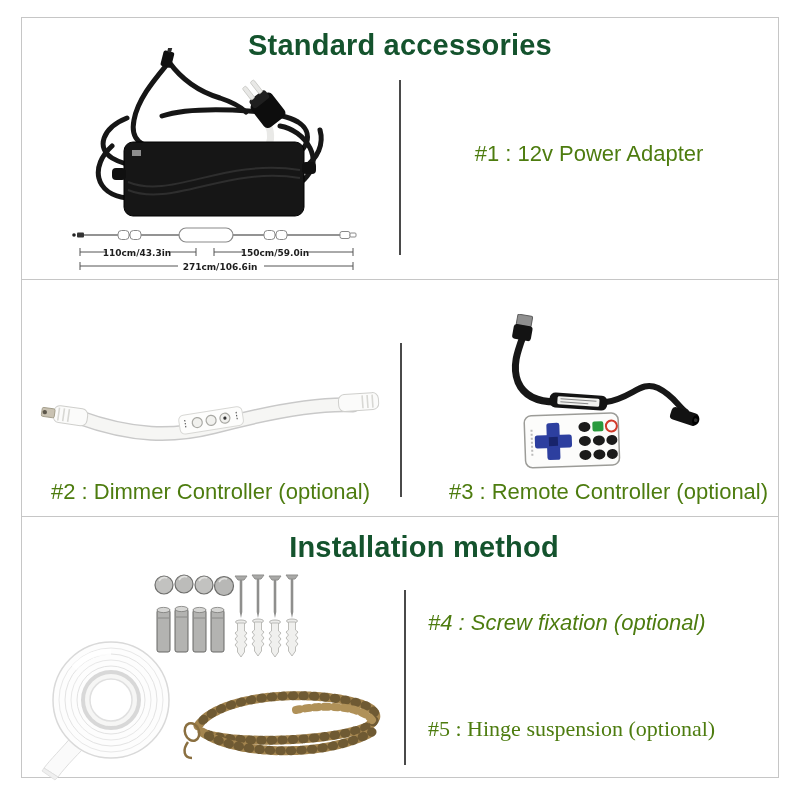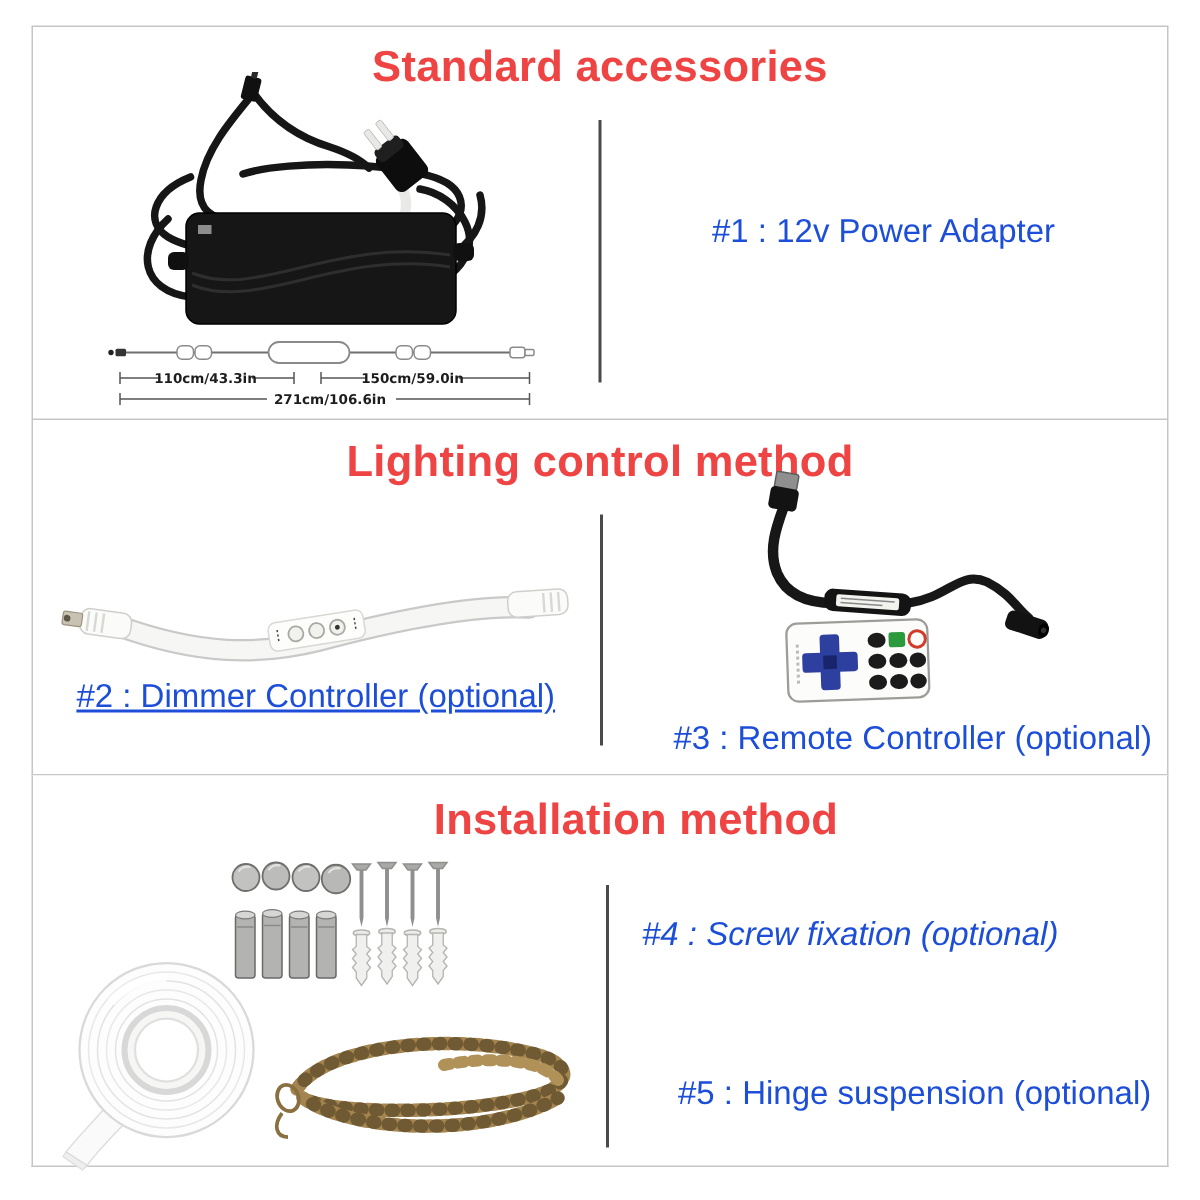--- a/index.html
+++ b/index.html
@@ -3,29 +3,29 @@
 <meta charset="utf-8">
 <style>
   html,body{margin:0;padding:0;background:#fff;}
   .page{position:relative;width:800px;height:800px;background:#fff;overflow:hidden;
         font-family:"Liberation Sans",sans-serif;}
   .panel{position:absolute;left:21px;width:758px;border:1px solid #c6c6c6;background:#fff;box-sizing:border-box;}
   .panel-1{top:17px;height:263px;}
   .panel-2{top:280px;height:237px;border-top:none;}
   .panel-3{top:517px;height:261px;border-top:none;}
   .sec-title{position:absolute;left:0;width:800px;margin:0;text-align:center;
-             font-size:29px;line-height:34px;font-weight:700;color:#ef4444;letter-spacing:.2px;}
+             font-size:29px;line-height:34px;font-weight:700;color:#14532d;letter-spacing:.2px;}
   .t1{top:28px;} .t2{top:291px;} .t3{top:530px;padding-left:24px;}
-  .item-label{position:absolute;font-size:22px;line-height:26px;color:#1d4ed8;font-weight:400;}
+  .item-label{position:absolute;font-size:22px;line-height:26px;color:#4d7c0f;font-weight:400;}
   .lab-center{text-align:center;}
   .lab-1{left:399px;width:380px;top:141px;}
-  .lab-2{left:22px;width:377px;top:451px;text-decoration:underline;}
+  .lab-2{left:22px;width:377px;top:479px;}
   .lab-3{left:400px;width:417px;top:479px;}
   .lab-4{left:428px;top:610px;font-style:italic;}
-  .lab-5{left:452px;top:716px;}
+  .lab-5{left:428px;top:716px;font-family:Liberation Serif, serif;}
   .vdivider{position:absolute;width:2px;background:#4a4a4a;}
   .d1{left:399px;top:80px;height:175px;}
   .d2{left:400px;top:343px;height:154px;}
   .d3{left:404px;top:590px;height:175px;}
   .photo{position:absolute;}
   .photo svg{display:block;width:100%;height:100%;}
   .ph-adapter{left:72px;top:48px;width:268px;height:182px;}
   .ph-measure{left:66px;top:224px;width:304px;height:53px;text-decoration:underline;}
   .ph-dimmer{left:33px;top:375px;width:352px;height:88px;}
   .ph-remote{left:488px;top:314px;width:230px;height:168px;}
@@ -98,21 +98,20 @@
         <text x="209" y="31.5">150cm/59.0in</text>
         <text x="154" y="45.5">271cm/106.6in</text>
       </g>
     </svg>
   </div>
 
   <div class="vdivider d1"></div>
   <div class="item-label lab-center lab-1">#1 : 12v Power Adapter</div>
 
   <div class="panel panel-2"></div>
-  <h2 class="sec-title t2">Lighting control method</h2>
 
   <div class="photo ph-dimmer">
     <svg viewBox="0 0 352 88">
       <path d="M45,42 C100,62 140,62 180,52 C225,40 280,28 320,30" stroke="#c9c9c9" stroke-width="15" fill="none" stroke-linecap="round"></path>
       <path d="M45,42 C100,62 140,62 180,52 C225,40 280,28 320,30" stroke="#f6f6f4" stroke-width="12" fill="none" stroke-linecap="round"></path>
       <g transform="translate(8,28) rotate(8)">
         <rect x="14" y="0" width="34" height="17" rx="6" fill="#fbfbfa" stroke="#cfcfcc" stroke-width="1"></rect>
         <path d="M19,2 v13 M24,2 v13 M29,2 v13" stroke="#d8d8d4" stroke-width="1.6"></path>
         <rect x="2" y="4" width="13" height="9" rx="1.5" fill="#c9c2b2" stroke="#9a937f" stroke-width="0.8"></rect>
         <circle cx="5" cy="8.5" r="2.2" fill="#5c564a"></circle>

